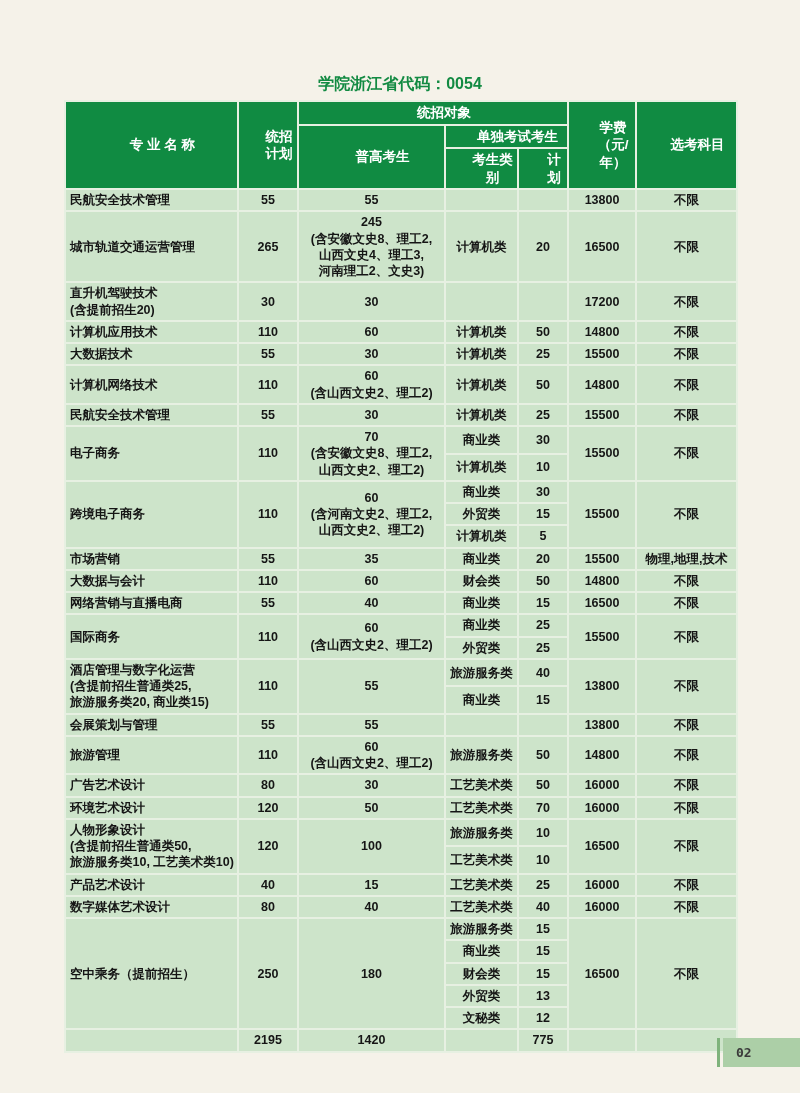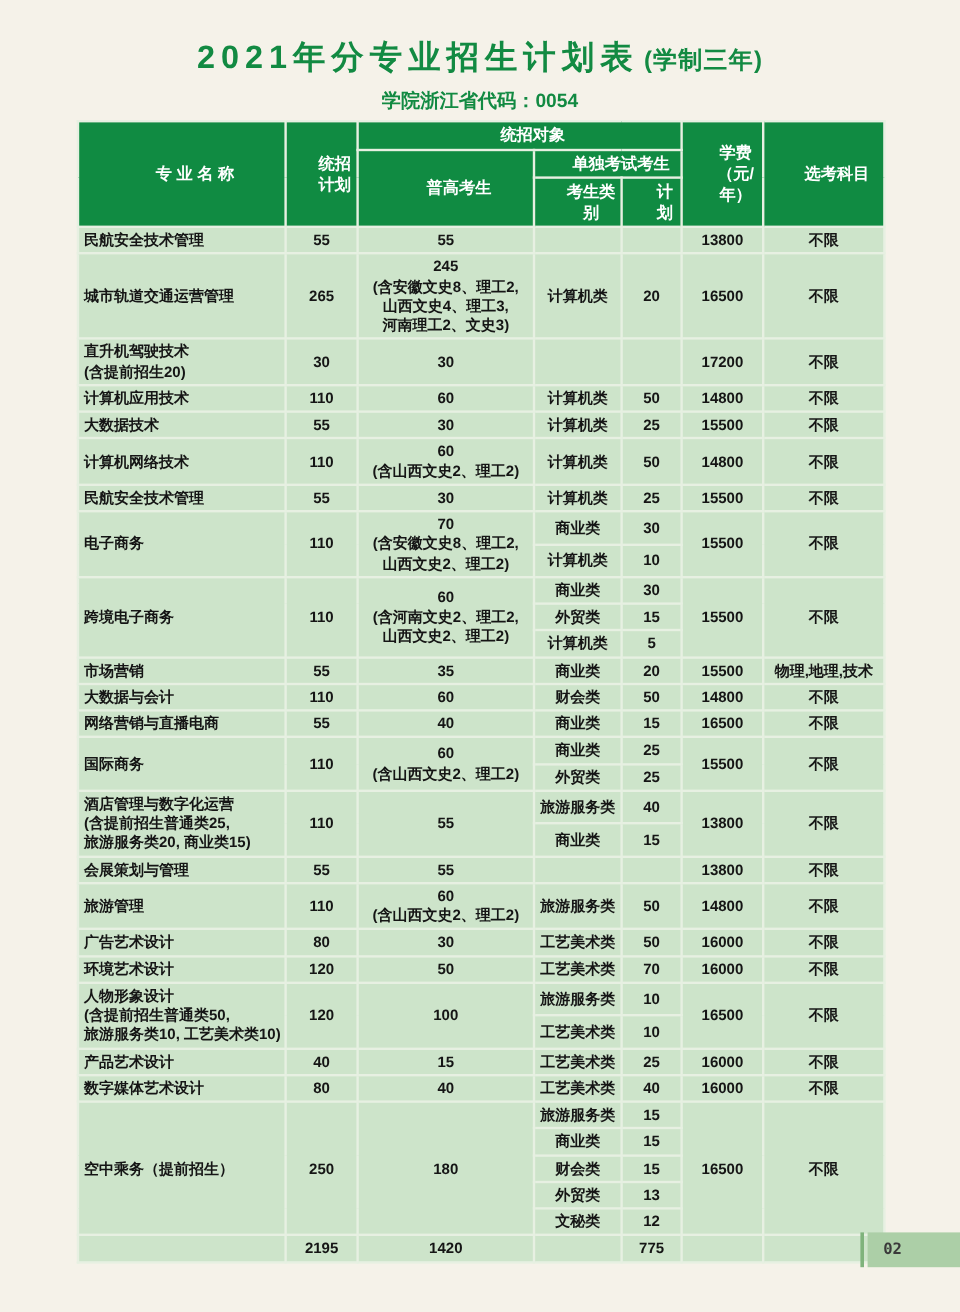--- a/index.html
+++ b/index.html
@@ -53,41 +53,37 @@
     font-family:"Liberation Serif", serif;
     font-size:13px;color:#27312a;font-weight:600;
     letter-spacing:1px;
   }
   .footer-link{
     position:absolute;left:64px;top:998px;
     font-size:17px;color:#47784c;font-weight:600;
     letter-spacing:1px;
   }
   .page-badge-wrap{
-    position:absolute;right:0;bottom:37px;height:29px;
+    position:absolute;right:0;bottom:26px;height:29px;
     display:flex;align-items:stretch;
   }
   .badge-stripe{width:3px;background:#7fb37c;margin-right:3px;}
   .page-badge{
     width:77px;background:#accfa7;
     display:flex;align-items:center;
     padding-left:13px;box-sizing:border-box;
     color:#3a3a3a;font-size:13px;font-weight:600;
     font-family:"DejaVu Sans Mono", monospace;
   }
 </style>
 </head>
 <body>
 
 <div class="page">
 
-  <div class="title-row">
-    <span class="title-main">2021年分专业招生计划表</span>
-    <span class="title-suffix">(学制三年)</span>
-  </div>
 
   <div class="subtitle">学院浙江省代码：0054</div>
 
   <table class="enroll">
     <colgroup>
       <col style="width:173px">
         <col style="width:60px">
         <col style="width:147px">
       <col style="width:73px">
         <col style="width:50px">

